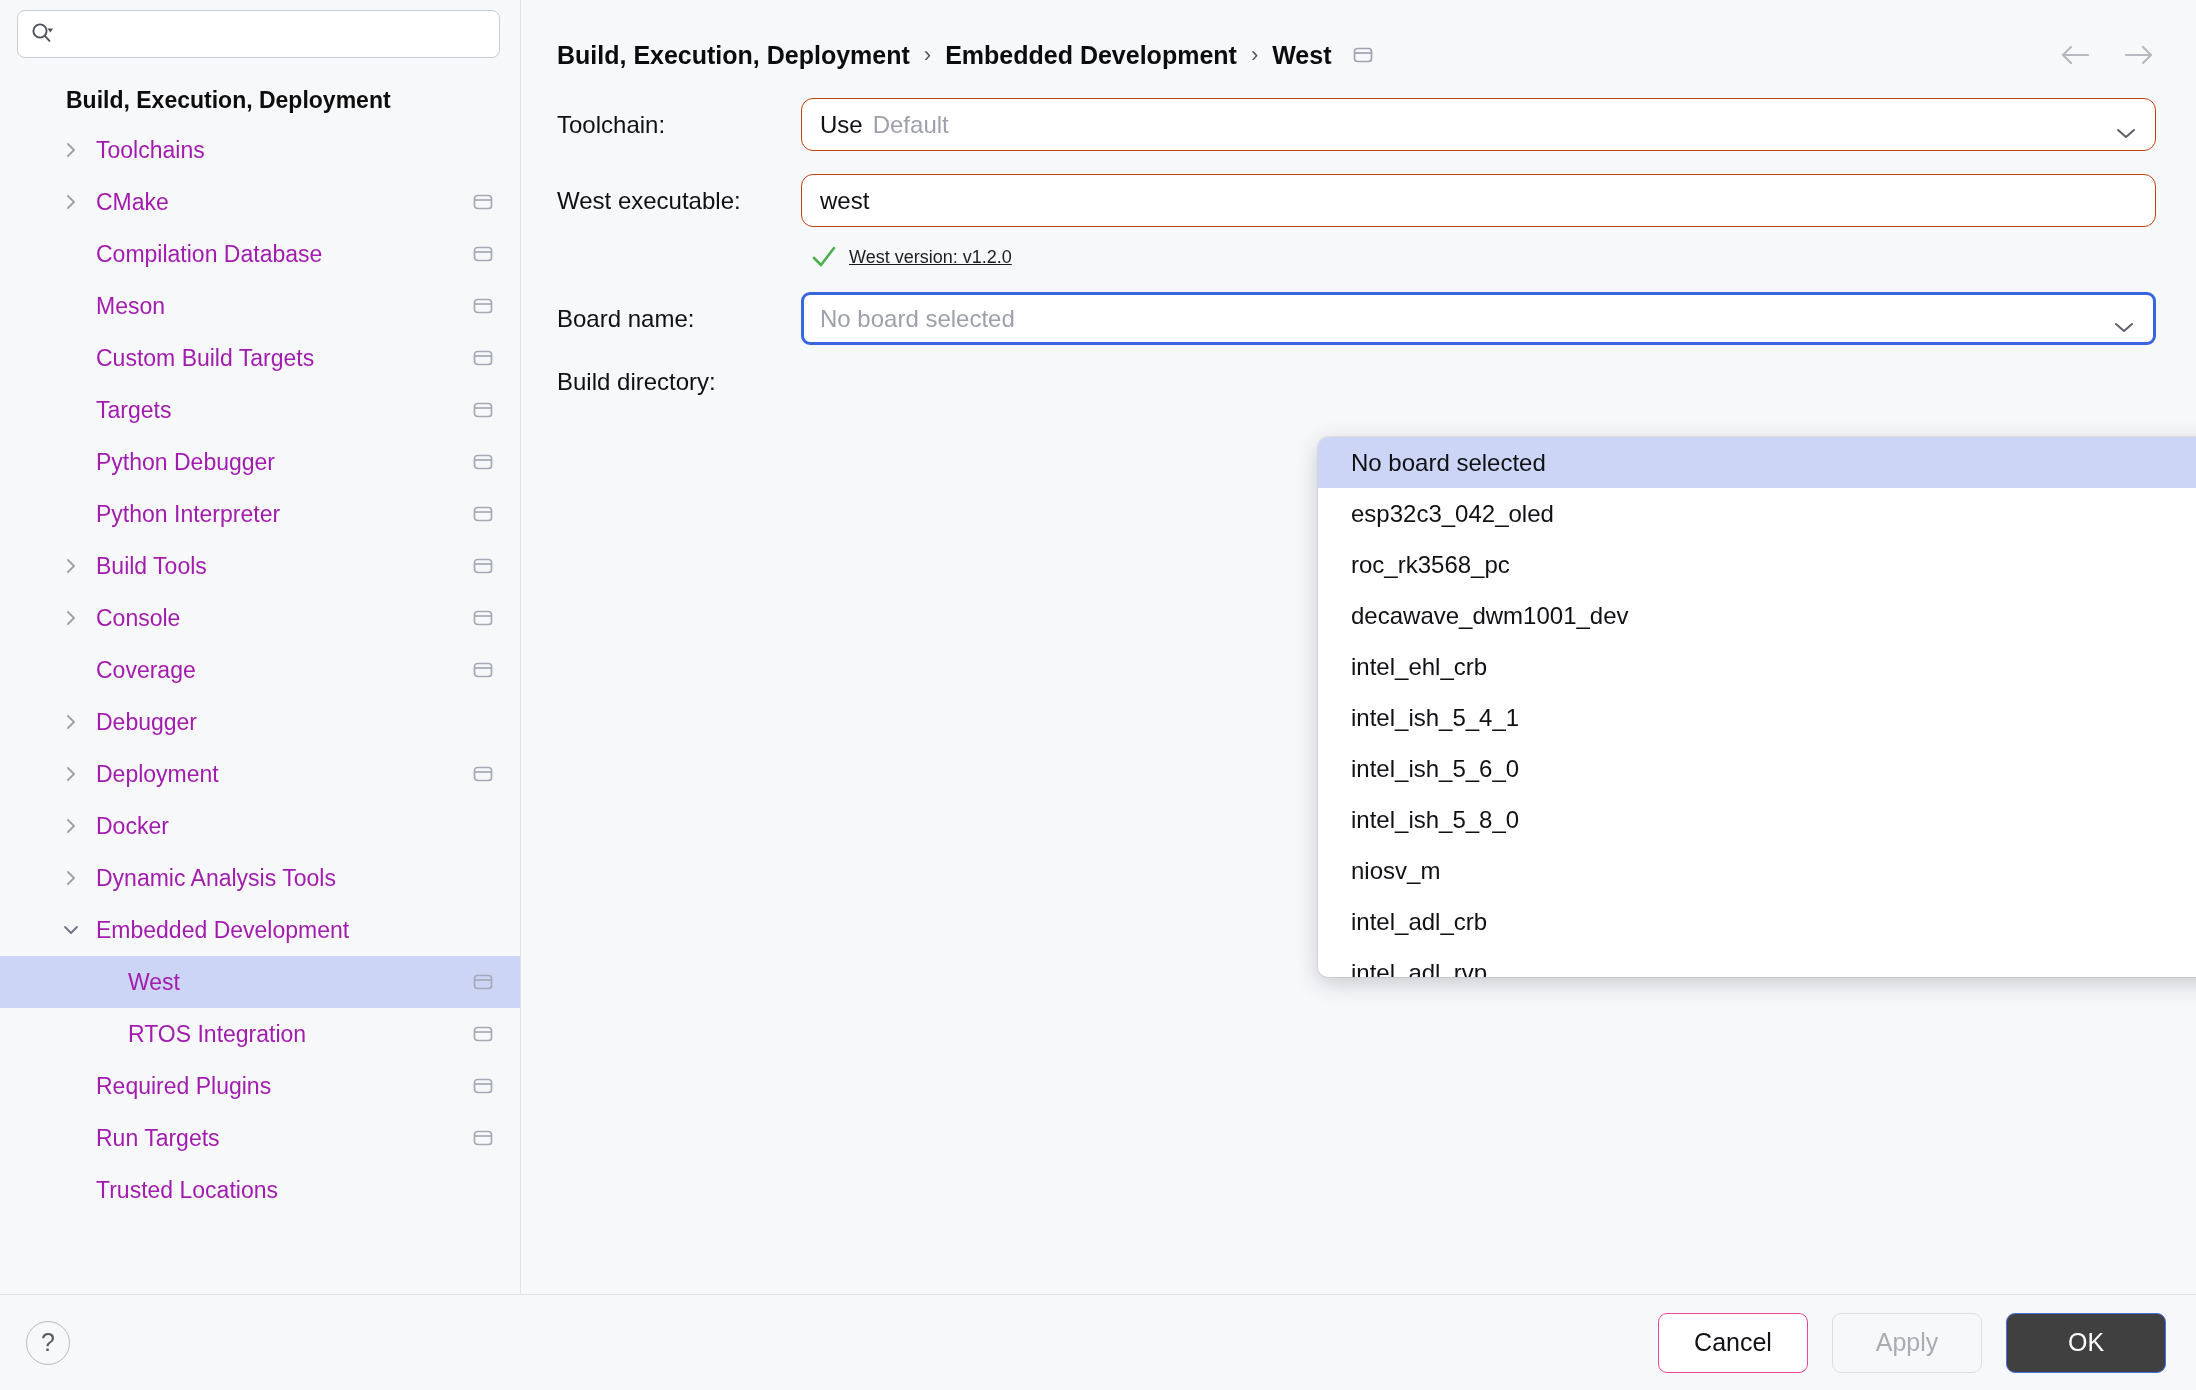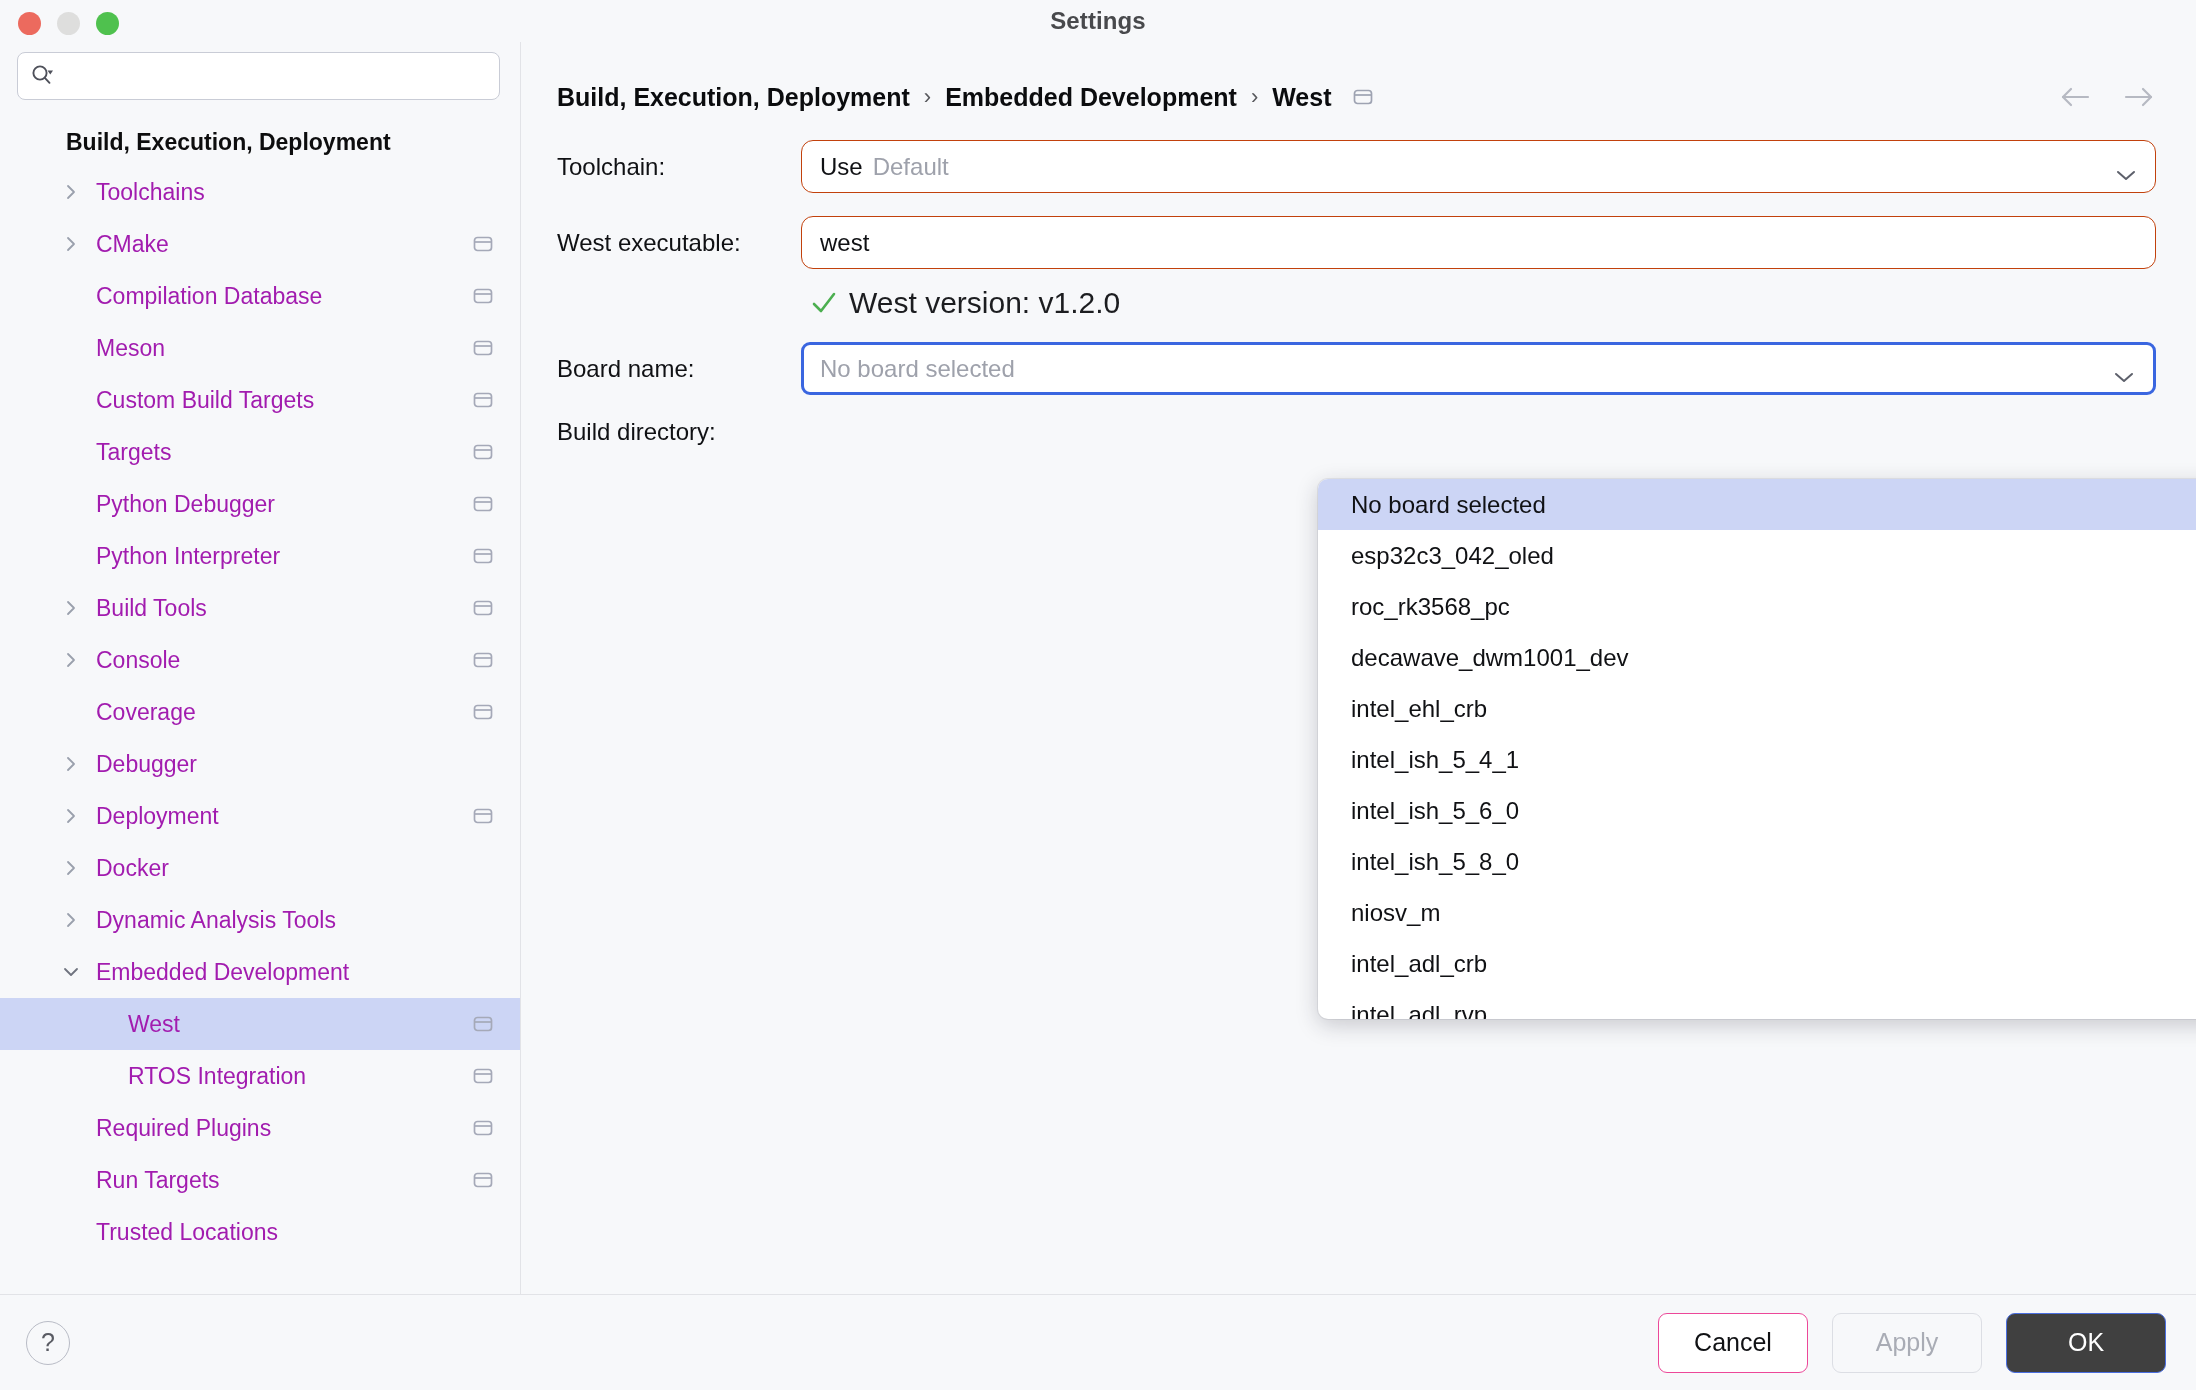--- a/index.html
+++ b/index.html
@@ -180,21 +180,21 @@
     padding-left: 16px;
   }
   .field.focused .ph { color: #9ea1ab; }
 
   .status-row {
     display: flex; align-items: center;
     margin: -6px 0 22px 244px;
     padding-left: 10px;
   }
   .check-icon { width: 26px; height: 26px; display:block; margin-right: 12px; }
-  .status-text { font-size: 30px; color: #1c1d20; }
+  .status-text { font-size: 18px; color: #1c1d20; text-decoration: underline; }
 
   
   .dropdown {
     position: absolute;
     left: 797px;
     top: 437px;
     width: 1383px;
     height: 540px;
     background: #ffffff;
     border-radius: 10px;
@@ -244,28 +244,20 @@
   }
   .btn.secondary { background: #ffffff; border: 1px solid #ec4899; color: #101114; }
   .btn.disabled  { background: #f7f8fa; border: 1px solid #dcdee4; color: #a9acb5; }
   .btn.primary   { background: #404040; border: 1px solid #4a6ee0; color: #ffffff; min-width: 160px; }
 </style>
 </head>
 <body>
 
 <div class="window">
 
-  <div class="titlebar">
-    <div class="traffic">
-      <span class="dot red"></span>
-      <span class="dot yellow"></span>
-      <span class="dot green"></span>
-    </div>
-    <div class="win-title">Settings</div>
-  </div>
 
   <div class="body">
 
     <div class="sidebar">
       <div class="search-wrap">
         <div class="search-box">
           <span class="search-icon">
             <svg viewBox="0 0 26 26" width="26" height="26">
               <circle cx="10" cy="10" r="6.6" fill="none" stroke="#4e505a" stroke-width="1.9"></circle>
               <line x1="14.8" y1="14.8" x2="19.5" y2="19.8" stroke="#4e505a" stroke-width="1.9" stroke-linecap="round"></line>

